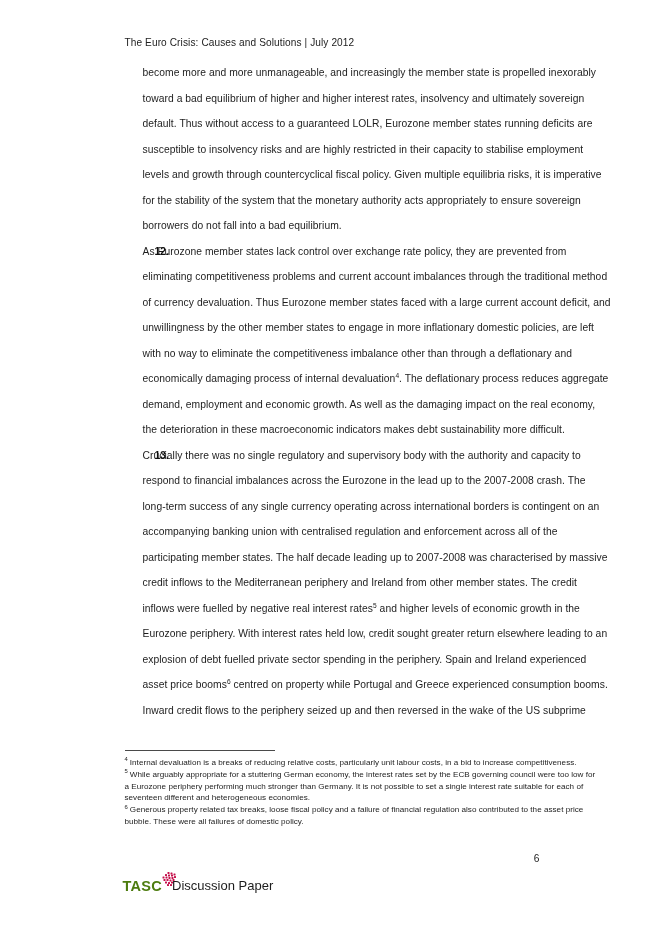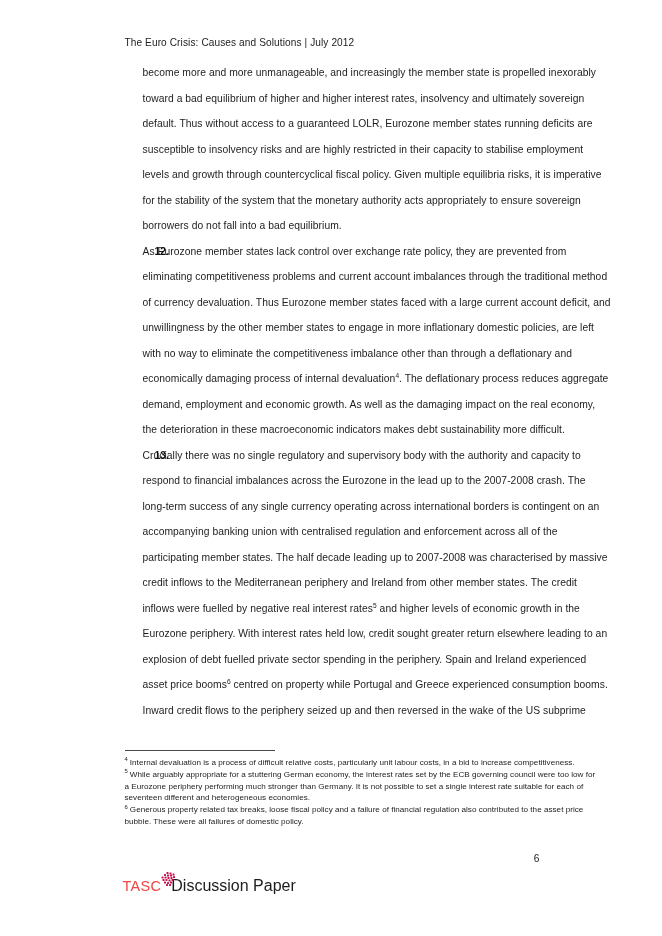--- a/index.html
+++ b/index.html
@@ -123,36 +123,36 @@
     display: flex;
     align-items: flex-start;
   }
   .logo-wrap {
     position: relative;
     display: inline-block;
     height: 20px;
   }
   .logo-text {
     font-family: "Liberation Sans", sans-serif;
-    font-weight: normal;
+    font-weight: bold;
     font-size: 14.5px;
     letter-spacing: 0.02em;
-    color: #ef4444;
+    color: #4d7c0f;
     line-height: 20px;
   }
   .logo-mark {
     position: absolute;
     left: 100%;
     top: -4px;
     width: 17px;
     height: 14px;
     margin-left: -1px;
   }
   .footer-label {
-    font-size: 16px;
+    font-size: 13px;
     color: #1c1c1c;
     line-height: 20px;
     margin-left: 10px;
   }
 </style>
 </head>
 <body>
 
 <div class="page">
 
@@ -171,21 +171,21 @@
     <p class="para numbered">
       <span class="marker">13.</span><span>Crucially there was no single regulatory and supervisory body with the authority and capacity to respond to financial imbalances across the Eurozone in the lead up to the 2007-2008 crash. The long-term success of any single currency operating across international borders is contingent on an accompanying banking union with centralised regulation and enforcement across all of the participating member states. The half decade leading up to 2007-2008 was characterised by massive credit inflows to the Mediterranean periphery and Ireland from other member states. The credit inflows were fuelled by negative real interest rates</span><sup class="fn">5</sup><span> and higher levels of economic growth in the Eurozone periphery. With interest rates held low, credit sought greater return elsewhere leading to an explosion of debt fuelled private sector spending in the periphery. Spain and Ireland experienced asset price booms</span><sup class="fn">6</sup><span> centred on property while Portugal and Greece experienced consumption booms. Inward credit flows to the periphery seized up and then reversed in the wake of the US subprime</span>
     </p>
 
   </div>
 
   <div class="footnotes">
     <hr class="footnote-rule">
 
     <p class="footnote">
-      <span class="fn-num">4</span><span>Internal devaluation is a process of difficult relative costs, particularly unit labour costs, in a bid to increase competitiveness.</span>
+      <span class="fn-num">4</span><span>Internal devaluation is a breaks of reducing relative costs, particularly unit labour costs, in a bid to increase competitiveness.</span>
     </p>
 
     <p class="footnote">
       <span class="fn-num">5</span><span>While arguably appropriate for a stuttering German economy, the interest rates set by the ECB governing council were too low for a Eurozone periphery performing much stronger than Germany. It is not possible to set a single interest rate suitable for each of seventeen different and heterogeneous economies.</span>
     </p>
 
     <p class="footnote">
       <span class="fn-num">6</span><span>Generous property related tax breaks, loose fiscal policy and a failure of financial regulation also contributed to the asset price bubble. These were all failures of domestic policy.</span>
     </p>
   </div>

